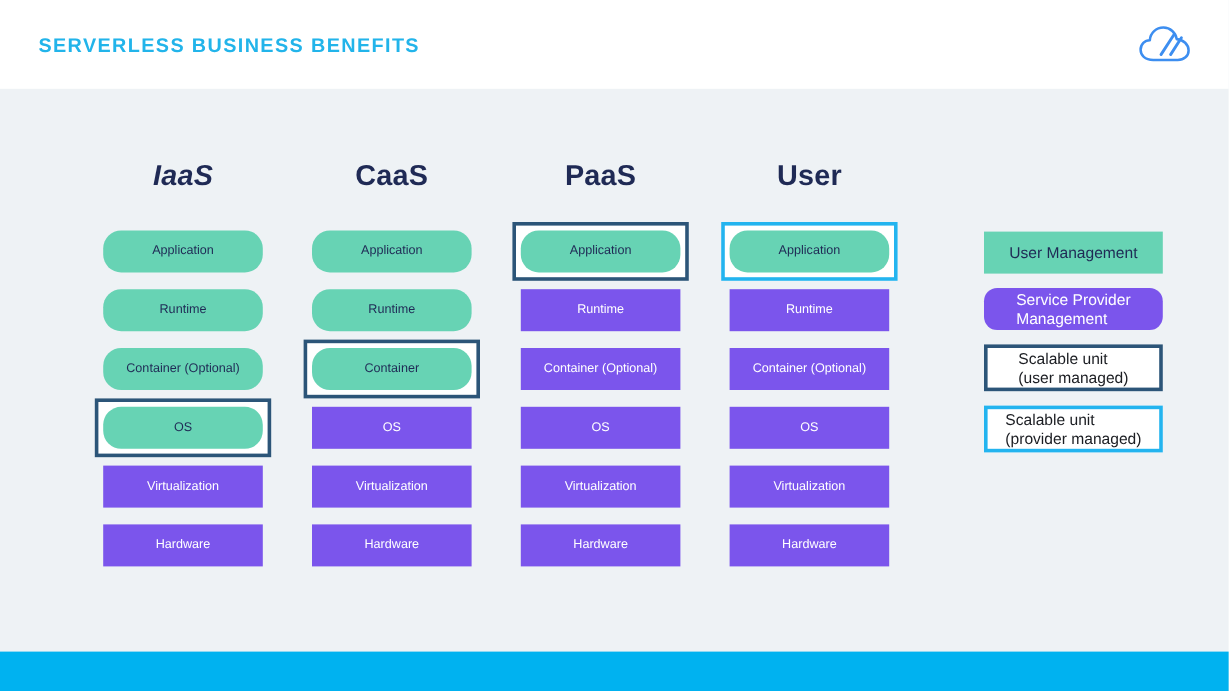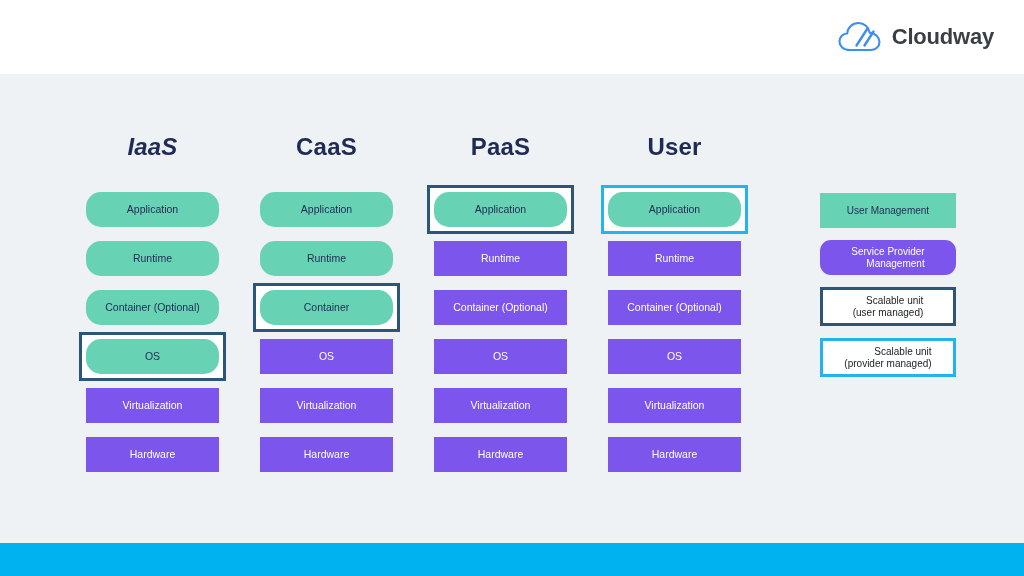--- a/index.html
+++ b/index.html
@@ -66,24 +66,24 @@
     background: #ffffff;
     border: 3px solid #2c5578;
     z-index: 0;
   }
   .hl.cyan { border-color: #23b4ef; }
   .cell.framed { z-index: 1; }
 
   
   .legend { position: absolute; left: 820px; top: 193px; width: 133px; }
   .legend-item {
-    width: 136px; height: 35px;
+    width: 149px; height: 35px;
     margin-bottom: 12px;
     display: flex; align-items: center; justify-content: center;
-    font-size: 10px; line-height: 1.2; text-align: right;
+    font-size: 13px; line-height: 1.2; text-align: left;
   }
   .legend-item.teal   { background: #67d3b4; color: #1f2a55; }
   .legend-item.purple { background: #7b55ec; color: #ffffff; border-radius: 11px; }
   .legend-item.outline-navy {
     background: #ffffff; color: #1b1d22;
     border: 3px solid #2c5578; height: 39px;
   }
   .legend-item.outline-cyan {
     background: #ffffff; color: #1b1d22;
     border: 3px solid #23b4ef; height: 39px;
@@ -95,30 +95,30 @@
     width: 1024px; height: 33px;
     background: #00b2f0;
   }
 </style>
 </head>
 <body>
 
 <div class="slide">
 
   <div class="header">
+    <div class="slide-title">SERVERLESS BUSINESS BENEFITS</div>
 
     <div class="brand">
       <svg class="brand-mark" viewBox="0 0 46 36">
         <path d="M13 31 C6 31 2.5 27 2.5 22.5 C2.5 18 6 14.5 10.2 14.5
                  C10.6 8.5 15.5 4 21.5 4 C27.2 4 31.9 8.2 32.6 13.6
                  C38.2 14 42.5 18.2 42.5 23 C42.5 27.6 38.6 31 33.5 31 Z" fill="none" stroke="#3d8ef0" stroke-width="2.1" stroke-linejoin="round"></path>
         <path d="M19.5 26.5 L30.5 9.5" fill="none" stroke="#3d8ef0" stroke-width="2.4" stroke-linecap="round"></path>
         <path d="M27.5 26.5 L36.5 12.5" fill="none" stroke="#3d8ef0" stroke-width="2.4" stroke-linecap="round"></path>
       </svg>
-      <span class="brand-name">Cloudway</span>
     </div>
   </div>
 
   <div id="columns-root">
       <div class="col-title" style="left: 86px; font-style: italic;">IaaS</div>
       <div class="stack" style="left: 86px;">
         <div style="position: relative;">
           <div class="cell teal">Application</div>
         </div>
         <div style="position: relative;">

